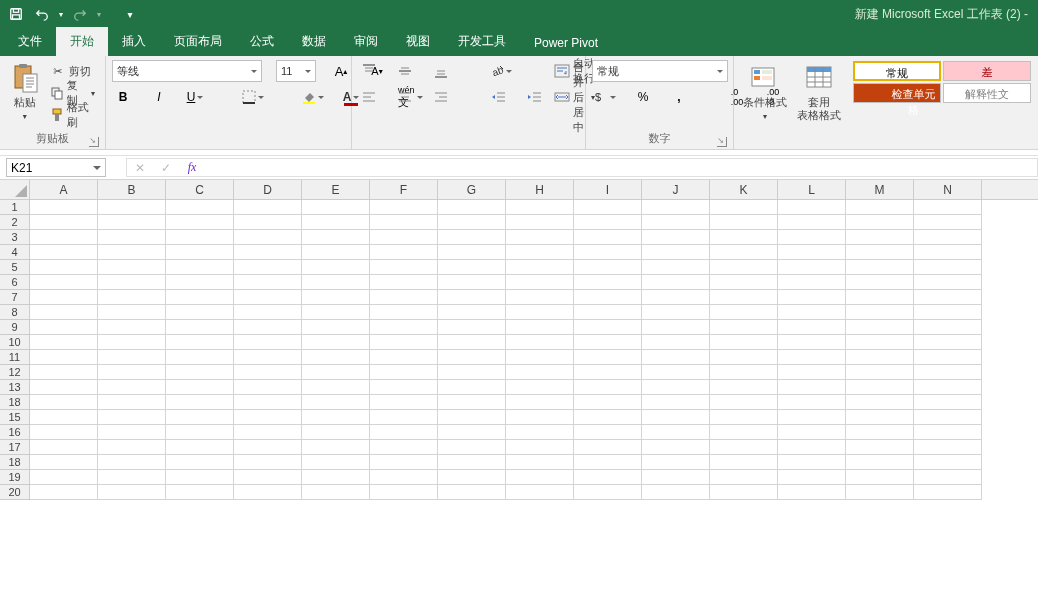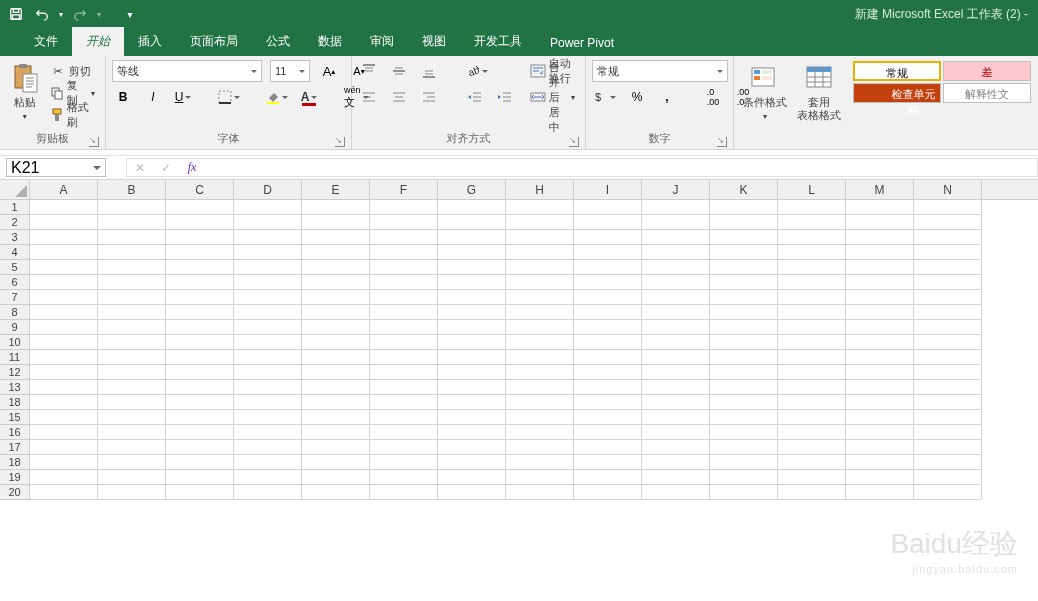--- a/index.html
+++ b/index.html
@@ -7,59 +7,59 @@
 
 
 .titlebar { height: 28px; background: #217346; display: flex; align-items: center; color: #fff; padding: 0 4px; }
 .qat { display: flex; align-items: center; gap: 2px; }
 .qat-btn { width: 24px; height: 24px; display: flex; align-items: center; justify-content: center; color: #fff; font-size: 13px; }
 .qat-btn svg { width: 14px; height: 14px; stroke: #fff; fill: none; stroke-width: 1.5; }
 .qat-sep { width: 10px; }
 .title-text { flex: 1; text-align: right; padding-right: 6px; color: #d9ead3; font-size: 12px; }
 
 
-.menubar { height: 28px; background: #217346; display: flex; align-items: flex-end; padding-left: 20px; }
+.menubar { height: 28px; background: #217346; display: flex; align-items: flex-end; padding-left: 4px; }
 .menu-tab { padding: 6px 14px 6px; color: #fff; font-size: 12px; cursor: pointer; }
 .menu-tab.file { background: #217346; }
-.menu-tab.active { background: #f1f1f1; color: #217346; font-style: italic; }
+.menu-tab.active { background: #f1f1f1; color: #217346; }
 .tellme { display: flex; align-items: center; color: #c5e0d0; font-size: 12px; padding: 0 10px; gap: 4px; }
 .tellme svg { width: 14px; height: 14px; }
 
 
 .ribbon { height: 94px; background: #f1f1f1; display: flex; border-bottom: 1px solid #d4d4d4; }
 .rgroup { display: flex; flex-direction: column; border-right: 1px solid #d4d4d4; padding: 2px 6px 0; }
 .rgroup-body { flex: 1; display: flex; align-items: flex-start; gap: 2px; padding-top: 2px; }
 .rgroup-label { height: 18px; text-align: center; color: #666; font-size: 11px; position: relative; }
 .rgroup-label .dl { position: absolute; right: 0; bottom: 2px; width: 10px; height: 10px; border: 1px solid #888; border-top: none; border-left: none; font-size: 7px; color: #888; display: flex; align-items: center; justify-content: center; }
 .rgroup-label .dl::after { content: "↘"; font-size: 8px; position: relative; top: -1px; left: -1px; }
 
 .bigbtn { display: flex; flex-direction: column; align-items: center; width: 42px; padding: 2px; cursor: pointer; }
 .bigbtn .ico { width: 32px; height: 32px; display: flex; align-items: center; justify-content: center; }
 .bigbtn .lbl { font-size: 11px; color: #444; text-align: center; line-height: 13px; margin-top: 2px; }
-.smallrow { display: flex; align-items: center; height: 22px; gap: 8px; }
+.smallrow { display: flex; align-items: center; height: 22px; gap: 14px; }
 .sbtn { min-width: 22px; height: 22px; display: flex; align-items: center; justify-content: center; cursor: pointer; padding: 0 2px; }
 .sbtn.dd::after { content: ""; border: 3px solid transparent; border-top-color: #666; margin-left: 2px; position: relative; top: 2px; }
 .txtbtn { display: flex; align-items: center; gap: 3px; font-size: 11px; color: #444; padding: 0 4px; height: 22px; }
 .txtbtn .ic { width: 16px; height: 16px; display: flex; align-items: center; justify-content: center; }
 
 .combo { height: 22px; border: 1px solid #c0c0c0; background: #fff; display: flex; align-items: center; padding: 0 4px; font-size: 11px; color: #333; }
 .combo .arr { margin-left: auto; border: 3px solid transparent; border-top-color: #666; position: relative; top: 2px; }
 
 .col { display: flex; flex-direction: column; gap: 0; }
 
 
 .stylebox { border: 1px solid #c0c0c0; background: #fff; padding: 2px; font-size: 11px; text-align: center; width: 88px; height: 20px; line-height: 16px; margin: 1px; }
 .stylebox.sel { border: 2px solid #e8b100; }
 .stylebox.bad { background: #ffc7ce; color: #9c0006; }
 .stylebox.neutral { background: #c2410c; color: #fff; padding-left: 35px; }
 .stylebox.explanatory { color: #7f7f7f; }
 
 
 .fbar-row { height: 24px; display: flex; align-items: stretch; border-bottom: 1px solid #d4d4d4; background: #fff; }
-.namebox { width: 100px; border: 1px solid #c0c0c0; margin: 2px 0 2px 6px; display: flex; align-items: center; padding: 0 4px; font-size: 16px; }
+.namebox { width: 100px; border: 1px solid #c0c0c0; margin: 2px 0 2px 6px; display: flex; align-items: center; padding: 0 4px; font-size: 12px; }
 .namebox .arr { margin-left: auto; border: 4px solid transparent; border-top-color: #666; position: relative; top: 2px; }
 .fbar-gap { width: 20px; }
 .fbar-btns { display: flex; align-items: center; border: 1px solid #e0e0e0; margin: 2px 0; border-right: none; }
 .fbar-btn { width: 26px; height: 100%; display: flex; align-items: center; justify-content: center; color: #6d28d9; font-size: 12px; }
 .fbar-input { flex: 1; border: 1px solid #e0e0e0; margin: 2px 0; border-left: none; }
 
 
 .grid-wrap { position: relative; height: 425px; }
 .corner { position: absolute; left: 0; top: 0; width: 30px; height: 20px; background: #f0f0f0; border-right: 1px solid #ccc; border-bottom: 1px solid #ccc; }
 .corner::after { content: ""; position: absolute; right: 2px; bottom: 2px; border: 6px solid transparent; border-bottom-color: #b0b0b0; border-right-color: #b0b0b0; }
@@ -208,21 +208,20 @@
             <svg width="14" height="3" style="position:absolute;margin-top:14px">
               <rect width="14" height="3" fill="#c00000"></rect>
             </svg>
           </div>
         <div style="width:6px"></div>
         <div class="sbtn dd">
             <span style="font-size:9px">wén<br><span style="font-size:11px">文</span></span>
           </div>
       </div>
     </div>
-    <div class="rgroup-label"><span>字体</span><span class="dl"></span></div>
   </div>
 
   <div class="rgroup" style="width:234px">
     <div class="rgroup-body">
       <div class="col" style="gap:4px">
         <div class="smallrow">
           <div class="sbtn">
               <svg width="16" height="16">
                 <line x1="2" y1="2" x2="14" y2="2" stroke="#333"></line>
                 <line x1="4" y1="5" x2="12" y2="5" stroke="#888"></line>
@@ -304,21 +303,20 @@
               <svg width="16" height="14">
                 <rect x="1" y="3" width="14" height="8" fill="none" stroke="#888"></rect>
                 <path d="M4 7h8M4 5l-2 2 2 2M12 5l2 2-2 2" stroke="#4472c4" fill="none"></path>
               </svg>
             </span>
           <span>合并后居中</span>
             <span style="font-size:8px;margin-left:4px">▾</span>
         </div>
       </div>
     </div>
-    <div class="rgroup-label"><span>对齐方式</span><span class="dl"></span></div>
   </div>
 
   <div class="rgroup" style="width:148px">
     <div class="rgroup-body col" style="gap:4px">
       <div class="combo" style="width:136px">
           <span>常规</span>
           <span class="arr"></span>
         </div>
       <div class="smallrow">
         <div class="sbtn dd">
@@ -759,17 +757,13 @@
         <div class="cell"></div>
         <div class="cell"></div>
         <div class="cell"></div>
         <div class="cell"></div>
         <div class="cell"></div>
         <div class="cell"></div>
         <div class="cell"></div>
         <div class="cell"></div>
       </div>
     </div>
-  <div class="wm">
-    <span>Baidu经验</span>
-    <span class="sub">jingyan.baidu.com</span>
-  </div>
 </div>
 
 </body></html>

